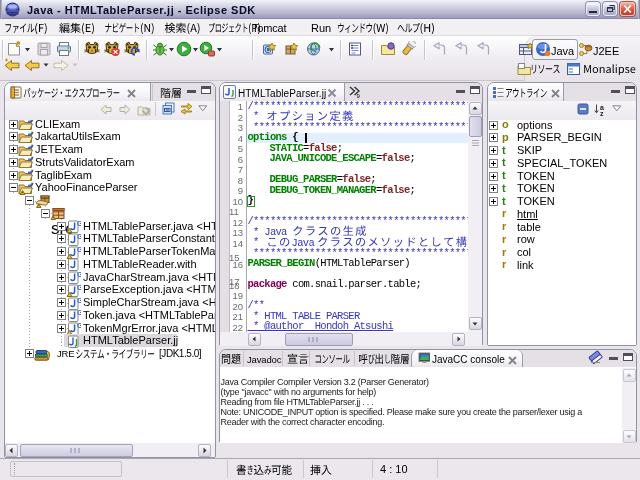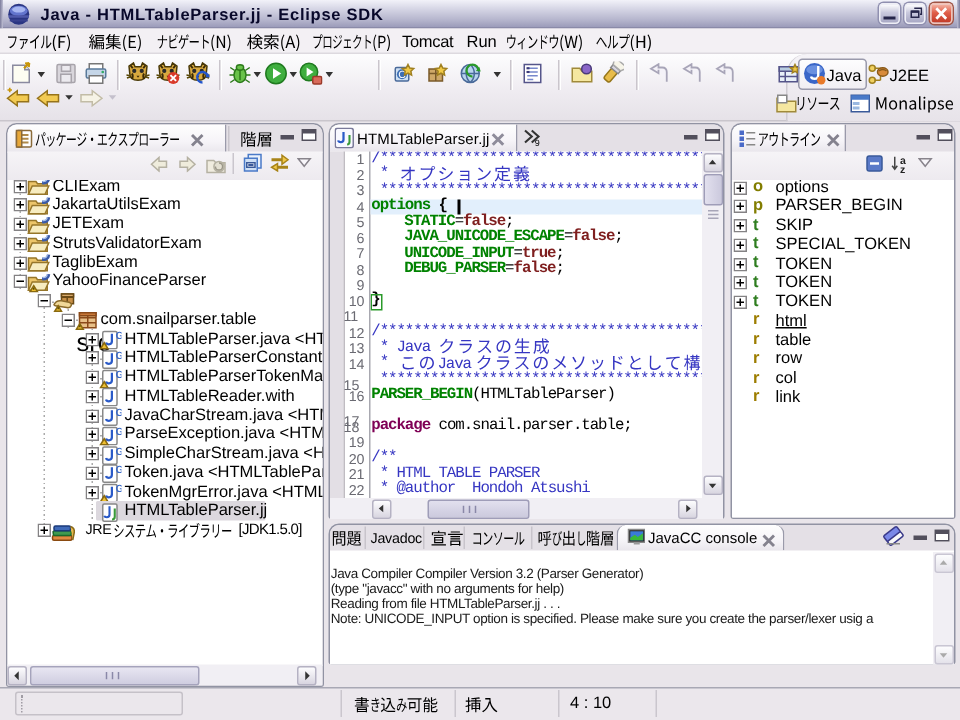--- a/index.html
+++ b/index.html
@@ -58,21 +58,21 @@
 <svg style="position:absolute;left:337px;top:21.5px;" width="52" height="12" viewBox="0 -100 518 120">
     <g transform="scale(0.95 1)">
       <path d="M70 -67 66 -71C65 -70 63 -70 60 -70H42V-80C42 -82 42 -85 43 -88H35C36 -85 36 -82 36 -80V-70H18C15 -70 13 -70 11 -70C11 -68 11 -64 11 -62C11 -58 11 -46 11 -42C11 -40 11 -37 11 -35H18C17 -37 17 -40 17 -42C17 -45 17 -57 17 -61H62C61 -52 58 -39 54 -29C49 -19 41 -11 33 -7C30 -6 27 -5 24 -4L30 4C44 -1 55 -13 61 -27C65 -38 68 -51 69 -60C69 -62 69 -65 70 -67Z M84 -28 87 -20C96 -24 106 -30 112 -35V-1C112 2 112 7 112 9H119C119 7 119 2 119 -1V-40C126 -47 133 -55 137 -61L132 -67C128 -60 120 -51 113 -45C107 -39 95 -32 84 -28Z M168 -81 163 -74C169 -68 179 -57 183 -51L188 -58C183 -64 173 -75 168 -81ZM161 -7 165 2C178 -1 188 -8 196 -15C208 -25 217 -40 223 -54L219 -63C214 -50 205 -34 192 -23C185 -16 175 -10 161 -7Z M276 -79 272 -76C275 -72 277 -65 279 -60L284 -63C282 -68 278 -75 276 -79ZM286 -85 282 -82C284 -77 287 -71 289 -65L293 -68C291 -73 288 -81 286 -85ZM249 -8C249 -4 248 1 248 5H256C255 1 255 -5 255 -8V-44C264 -41 278 -33 286 -27L289 -36C281 -42 266 -50 255 -54V-72C255 -76 255 -80 256 -84H248C248 -80 249 -75 249 -72C249 -63 249 -14 249 -8Z M369 -67 365 -71C364 -70 362 -70 359 -70H342V-80C342 -82 342 -85 342 -88H334C335 -85 335 -82 335 -80V-70H317C315 -70 312 -70 310 -70C310 -68 310 -64 310 -62C310 -58 310 -46 310 -42C310 -40 310 -37 310 -35H317C317 -37 317 -40 317 -42C317 -45 317 -57 317 -61H361C360 -52 358 -39 353 -29C348 -19 340 -11 332 -7C329 -6 326 -5 324 -4L329 4C343 -1 354 -13 360 -27C365 -38 367 -51 368 -60C368 -62 369 -65 369 -67Z M400 22 406 19C397 3 392 -16 392 -34C392 -53 397 -71 406 -87L400 -90C390 -73 384 -56 384 -34C384 -13 390 5 400 22Z M431 0H443L455 -49C457 -55 458 -61 459 -67H460C461 -61 462 -55 464 -49L476 0H488L505 -81H495L486 -37C485 -28 483 -19 482 -11H481C479 -19 478 -28 476 -37L464 -81H455L444 -37C442 -28 440 -19 438 -11H438C436 -19 435 -28 433 -37L424 -81H414Z M519 22C529 5 535 -13 535 -34C535 -56 529 -73 519 -90L512 -87C522 -71 527 -53 527 -34C527 -16 522 3 512 19Z" fill="#000000"></path>
     </g>
   </svg>
 <svg style="position:absolute;left:397px;top:21.5px;" width="38" height="12" viewBox="0 -100 379 120">
     <g>
       <path d="M5 -31 11 -23C12 -25 14 -28 15 -31C19 -37 26 -49 29 -56C32 -60 34 -61 37 -56C40 -52 47 -41 52 -34C57 -26 64 -15 70 -5L75 -13C69 -22 61 -34 56 -42C51 -49 44 -59 40 -65C34 -72 30 -71 26 -64C21 -56 14 -44 11 -38C8 -35 7 -33 5 -31Z M116 -2 120 3C121 2 122 1 123 0C132 -6 143 -18 150 -30L146 -38C140 -26 131 -16 123 -11C123 -14 123 -67 123 -74C123 -79 124 -82 124 -82H116C116 -82 117 -79 117 -74C117 -67 117 -14 117 -8C117 -6 117 -4 116 -2ZM80 -3 86 3C93 -5 98 -16 100 -28C102 -38 103 -62 103 -74C103 -78 103 -81 103 -82H96C96 -80 96 -77 96 -74C96 -62 96 -40 94 -30C91 -19 87 -9 80 -3Z M213 -79C213 -83 216 -86 219 -86C222 -86 224 -83 224 -79C224 -75 222 -72 219 -72C216 -72 213 -75 213 -79ZM210 -79C210 -78 210 -77 210 -75L208 -75C204 -75 172 -75 168 -75C165 -75 162 -76 160 -76V-66C162 -66 165 -67 168 -67C172 -67 204 -67 208 -67C207 -56 204 -41 198 -31C191 -19 182 -10 167 -4L172 4C187 -2 196 -13 204 -26C210 -37 214 -55 215 -66L216 -67C217 -67 218 -67 219 -67C223 -67 228 -72 228 -79C228 -86 223 -91 219 -91C214 -91 210 -86 210 -79Z M251 22 257 19C247 3 243 -16 243 -34C243 -53 247 -71 257 -87L251 -90C241 -73 235 -56 235 -34C235 -13 241 5 251 22Z M273 0H283V-38H320V0H331V-81H320V-47H283V-81H273Z M353 22C363 5 369 -13 369 -34C369 -56 363 -73 353 -90L346 -87C356 -71 360 -53 360 -34C360 -16 356 3 346 19Z" fill="#000000"></path>
     </g>
   </svg>
-<div class="t" style="left:268px;top:21.5px;font-size:11px;line-height:13px;color:#000;letter-spacing:-0.2px;">Tomcat</div>
+<div class="t" style="left:252px;top:21.5px;font-size:11px;line-height:13px;color:#000;letter-spacing:-0.2px;">Tomcat</div>
 <div class="t" style="left:311px;top:21.5px;font-size:11px;line-height:13px;color:#000;">Run</div>
 <div style="position:absolute;left:0px;top:36px;width:640px;height:45px;background:linear-gradient(#fdfdfe,#efecf1 55%,#e6e2e8);border-bottom:1px solid #c9c5cc"></div>
 <div style="position:absolute;left:2px;top:40px;width:2px;height:20px;border-left:1px solid #cac5cc;border-right:1px solid #fff"></div>
 <svg style="position:absolute;left:6px;top:41px;" width="16" height="16" viewBox="0 0 16 16">
     <path d="M2.5 2.5 h8 l3 3 v8.5 h-11z" fill="#fdfdf2" stroke="#8a8aa0"></path>
     <path d="M10.5 2.5 v3 h3" fill="#d8e4f0" stroke="#8a8aa0"></path>
     <path d="M10 4.5 L13.5 1 M13.5 1 l-2.8.3 M13.5 1l-.3 2.8" stroke="#c8960a" stroke-width="1.4"></path>
   </svg>
 <svg style="position:absolute;left:25px;top:48px;" width="5" height="4" viewBox="0 0 5 4">
     <path d="M0 0h5l-2.5 3.5z" fill="#333"></path>
@@ -444,21 +444,20 @@
       <rect x="0.5" y="0.5" width="8" height="8" fill="#fff" stroke="#848284"></rect>
       <path d="M2 4.5h5" stroke="#000"></path>
     </svg>
     <svg style="position:absolute;left:45px;top:87.25px;" width="15" height="13" viewBox="0 0 15 13">
       <rect x="3" y="1.5" width="11" height="10" fill="#e8c088" stroke="#8a4a1a"></rect>
       <path d="M3 4.8h11M3 8.2h11M8.5 1.5v10" stroke="#8a4a1a"></path>
       <rect x="3" y="1.5" width="11" height="2" fill="#c87838" stroke="#8a4a1a"></rect>
       <path d="M1 12.5 L3.2 8.8 L5.5 12.5z" fill="#f0c030" stroke="#8a6a10"></path>
       <path d="M3.2 9.8v1.3" stroke="#5a4a08"></path>
     </svg>
-    <div class="t" style="left:62px;top:86.75px;font-size:11px;line-height:13px;color:#000;">com.snailparser.table</div>
     <svg style="position:absolute;left:52px;top:101.5px;" width="9" height="9" viewBox="0 0 9 9">
       <rect x="0.5" y="0.5" width="8" height="8" fill="#fff" stroke="#848284"></rect>
       <path d="M2 4.5h5M4.5 2v5" stroke="#000"></path>
     </svg>
     <svg style="position:absolute;left:61px;top:100.0px;" width="15" height="13" viewBox="0 0 15 13">
       <rect x="2.5" y="1" width="9.5" height="11.5" rx="1" fill="#fff" stroke="#888"></rect>
       <path d="M8.6 2.5 v5 q0 2 -2 2 q-1.6 0 -1.9 -1.2" fill="none" stroke="#2a5ac8" stroke-width="1.5"></path>
       <text x="11" y="6" font-size="7" font-weight="bold" fill="#3a6ac8" font-family="Liberation Sans">G</text>
       <path d="M1 12.5 L3.5 8.5 L6 12.5z" fill="#f0c030" stroke="#8a6a10"></path>
     </svg>
@@ -616,34 +615,34 @@
 <div class="t" style="left:229px;top:321.5px;font-size:9.5px;line-height:11.5px;color:#6a6a72;width:14px;text-align:right">22</div>
 <div style="position:absolute;left:246.5px;top:132.5px;width:221px;height:10.5px;background:#e2effc"></div>
 <div style="position:absolute;left:246.5px;top:101px;width:221px;height:231px;overflow:hidden">
 <div class="t m" style="left:1px;top:-0.5px;font-size:10.5px;line-height:11px;letter-spacing:-0.7px"><span style="color:#3636c2;">/****************************************</span></div>
     <div class="t m" style="left:1px;top:10.0px;font-size:10.5px;line-height:11px;letter-spacing:-0.7px"><span style="color:#3636c2;"> * </span></div>
     <div class="t m" style="left:1px;top:20.5px;font-size:10.5px;line-height:11px;letter-spacing:-0.7px"><span style="color:#3636c2;"> ****************************************</span></div>
     <div class="t m" style="left:1px;top:31.0px;font-size:10.5px;line-height:11px;letter-spacing:-0.7px"><span style="color:#008200;font-weight:bold;">options</span><span style="color:#000;"> </span><span style="color:#000;font-weight:bold;">{</span></div>
     <div style="position:absolute;left:58.699999999999996px;top:32.0px;width:1.8px;height:10px;background:#000"></div>
     <div class="t m" style="left:1px;top:41.5px;font-size:10.5px;line-height:11px;letter-spacing:-0.7px"><span style="display:inline-block;width:22.0px"></span><span style="color:#008200;font-weight:bold;font-family:Liberation Mono, monospace;">STATIC</span><span style="color:#000;">=</span><span style="color:#7f1f1f;font-weight:bold;">false</span><span style="color:#000;">;</span></div>
     <div class="t m" style="left:1px;top:52.0px;font-size:10.5px;line-height:11px;letter-spacing:-0.7px"><span style="display:inline-block;width:22.0px"></span><span style="color:#008200;font-weight:bold;">JAVA_UNICODE_ESCAPE</span><span style="color:#000;">=</span><span style="color:#7f1f1f;font-weight:bold;">false</span><span style="color:#000;">;</span></div>
-    <div class="t m" style="left:1px;top:62.5px;font-size:10.5px;line-height:11px;letter-spacing:-0.7px"><span style="display:inline-block;width:22.0px"></span><span style="color:#008200;font-weight:bold;">UNICODE_INPUT</span><span style="color:#000;">=</span><span style="color:#7f1f1f;font-weight:bold;">true</span><span style="color:#000;">;</span></div>
     <div class="t m" style="left:1px;top:73.0px;font-size:10.5px;line-height:11px;letter-spacing:-0.7px"><span style="display:inline-block;width:22.0px"></span><span style="color:#008200;font-weight:bold;">DEBUG_PARSER</span><span style="color:#000;">=</span><span style="color:#7f1f1f;font-weight:bold;">false</span><span style="color:#000;">;</span></div>
+    <div class="t m" style="left:1px;top:83.5px;font-size:10.5px;line-height:11px;letter-spacing:-0.7px"><span style="display:inline-block;width:22.0px"></span><span style="color:#008200;font-weight:bold;">DEBUG_TOKEN_MANAGER</span><span style="color:#000;">=</span><span style="color:#7f1f1f;font-weight:bold;">false</span><span style="color:#000;">;</span></div>
     <div class="t m" style="left:1px;top:94.0px;font-size:10.5px;line-height:11px;letter-spacing:-0.7px"><span style="color:#000;font-weight:bold;">}</span></div>
     <div style="position:absolute;left:0.5px;top:95.0px;width:8px;height:11px;border:1px solid #2a9a2a"></div>
     <div class="t m" style="left:1px;top:115.0px;font-size:10.5px;line-height:11px;letter-spacing:-0.7px"><span style="color:#3636c2;">/****************************************</span></div>
     <div class="t m" style="left:1px;top:125.5px;font-size:10.5px;line-height:11px;letter-spacing:-0.7px"><span style="color:#3636c2;"> * Java</span></div>
     <div class="t m" style="left:1px;top:136.0px;font-size:10.5px;line-height:11px;letter-spacing:-0.7px"><span style="color:#3636c2;"> * </span></div>
     <div class="t m" style="left:45.099999999999994px;top:136.0px;font-size:10.5px;line-height:12.5px;color:#3636c2;letter-spacing:-0.7px">Java</div>
     <div class="t m" style="left:1px;top:146.5px;font-size:10.5px;line-height:11px;letter-spacing:-0.7px"><span style="color:#3636c2;"> ****************************************</span></div>
     <div class="t m" style="left:1px;top:157.0px;font-size:10.5px;line-height:11px;letter-spacing:-0.7px"><span style="color:#008200;font-weight:bold;">PARSER_BEGIN</span><span style="color:#000;">(HTMLTableParser)</span></div>
     <div class="t m" style="left:1px;top:178.0px;font-size:10.5px;line-height:11px;letter-spacing:-0.7px"><span style="color:#7f0055;font-weight:bold;">package</span><span style="color:#000;"> com.snail.parser.table;</span></div>
     <div class="t m" style="left:1px;top:199.0px;font-size:10.5px;line-height:11px;letter-spacing:-0.7px"><span style="color:#3636c2;">/**</span></div>
     <div class="t m" style="left:1px;top:209.5px;font-size:10.5px;line-height:11px;letter-spacing:-0.7px"><span style="color:#3636c2;"> * HTML TABLE PARSER</span></div>
-    <div class="t m" style="left:1px;top:220.0px;font-size:10.5px;line-height:11px;letter-spacing:-0.7px"><span style="color:#3636c2;"> * @author  Hondoh Atsushi</span></div>
+    <div class="t m" style="left:1px;top:220.0px;font-size:10.5px;line-height:11px;letter-spacing:-0.7px"><span style="color:#3636c2;text-decoration:underline;"> * @author  Hondoh Atsushi</span></div>
 <svg style="position:absolute;left:19.9px;top:8.7px;" width="89" height="12" viewBox="0 -100 882 120">
       <g>
         <path d="M10 -16 16 -9C36 -19 56 -38 66 -51L66 -10C66 -7 65 -5 62 -5C58 -5 51 -6 46 -7L47 2C52 3 59 3 65 3C72 3 75 0 75 -6C75 -20 75 -42 74 -59H92C95 -59 99 -59 101 -59V-69C99 -68 95 -68 92 -68H74L74 -79C74 -82 74 -85 75 -88H64C65 -86 65 -83 65 -79L65 -68H24C21 -68 17 -68 14 -69V-59C17 -59 21 -59 25 -59H62C53 -46 33 -27 10 -16Z M217 -81C217 -85 220 -89 224 -89C229 -89 232 -85 232 -81C232 -77 229 -74 224 -74C220 -74 217 -77 217 -81ZM212 -81C212 -80 212 -79 212 -78L209 -77C204 -77 158 -77 152 -77C148 -77 144 -78 141 -78V-68C144 -68 147 -68 152 -68C158 -68 203 -68 210 -68C208 -58 203 -42 195 -32C186 -20 173 -10 151 -5L159 4C179 -2 193 -13 203 -26C212 -38 218 -56 220 -68L220 -69C221 -69 223 -68 224 -68C231 -68 237 -74 237 -81C237 -88 231 -94 224 -94C217 -94 212 -88 212 -81Z M286 -87 281 -79C288 -75 300 -67 305 -63L311 -71C306 -74 293 -83 286 -87ZM269 -6 274 3C285 1 300 -4 312 -11C330 -21 345 -36 355 -51L350 -61C341 -45 326 -30 307 -19C296 -13 281 -8 269 -6ZM269 -61 264 -54C271 -50 283 -42 289 -38L294 -46C289 -50 276 -58 269 -61Z M402 -7V2C404 2 408 2 411 2H457L457 6H465C465 5 465 2 465 0C465 -9 465 -52 465 -56C465 -58 465 -61 465 -62C464 -62 461 -62 458 -62C449 -62 421 -62 415 -62C412 -62 405 -62 403 -62V-53C405 -53 412 -54 415 -54C421 -54 453 -54 457 -54V-35H416C412 -35 408 -35 406 -35V-26C408 -27 412 -27 416 -27H457V-7H411C407 -7 404 -7 402 -7Z M530 -83 523 -76C532 -70 546 -58 551 -52L558 -59C552 -66 538 -78 530 -83ZM520 -7 526 2C545 -1 559 -8 570 -15C587 -26 601 -41 608 -56L603 -65C596 -51 583 -35 565 -24C554 -17 540 -10 520 -7Z M655 -43C653 -22 646 -6 634 4C636 5 639 8 641 10C648 3 654 -5 658 -16C668 4 685 7 709 7H735C735 5 737 1 738 -1C733 -1 713 -1 709 -1C703 -1 696 -1 691 -2V-25H724V-33H691V-52H720V-60H654V-52H682V-5C673 -8 666 -15 661 -27C662 -31 663 -36 664 -42ZM639 -82V-57H648V-74H725V-57H734V-82H691V-95H682V-82Z M834 -42C840 -40 848 -35 852 -32L857 -37C853 -41 845 -45 838 -47ZM784 -92C787 -89 789 -86 790 -83H767V-76H808V-69H773V-63H808V-56H762V-49H863V-56H817V-63H852V-69H817V-76H858V-83H835C837 -86 839 -89 841 -93L832 -95C831 -92 828 -87 826 -83H799L800 -83C798 -87 795 -91 792 -95ZM847 -23C844 -19 840 -15 835 -12C833 -15 831 -19 829 -24H863V-31H828C826 -36 825 -41 825 -47H817C817 -41 818 -36 819 -31H794V-39C801 -40 808 -41 813 -43L808 -48C797 -45 779 -43 764 -42C764 -41 765 -38 766 -37C772 -37 779 -38 786 -38V-31H762V-24H786V-16L762 -14L763 -7L786 -9V0C786 2 786 2 784 2C782 2 776 3 770 2C771 4 772 7 773 9C781 9 787 9 790 8C793 7 794 5 794 1V-10L815 -12L815 -18L794 -16V-24H821C823 -18 825 -12 828 -8C820 -4 811 -0 802 2C804 4 806 7 807 9C815 6 824 2 832 -2C838 5 845 9 853 9C860 9 863 6 865 -6C863 -7 860 -8 858 -10C858 -1 857 1 854 1C848 1 843 -1 839 -6C845 -10 850 -15 854 -20Z" fill="#3636c2"></path>
       </g>
     </svg>
     <svg style="position:absolute;left:45.1px;top:124.19999999999999px;" width="76" height="12" viewBox="0 -100 756 120">
       <g>
         <path d="M61 -88 50 -91C49 -88 48 -84 47 -82C42 -72 31 -56 11 -44L19 -38C31 -46 41 -56 48 -66H86C84 -56 77 -41 68 -31C58 -19 43 -8 23 -2L31 5C52 -3 66 -13 76 -26C86 -38 93 -53 96 -65C97 -66 98 -69 99 -71L91 -75C89 -74 87 -74 84 -74H53L56 -79C57 -81 59 -85 61 -88Z M152 -84V-75C155 -75 159 -75 162 -75C168 -75 200 -75 207 -75C210 -75 214 -75 217 -75V-84C214 -84 210 -84 207 -84C200 -84 168 -84 162 -84C159 -84 155 -84 152 -84ZM225 -54 219 -58C218 -58 215 -58 213 -58C207 -58 159 -58 153 -58C150 -58 146 -58 142 -58V-49C146 -49 150 -49 153 -49C160 -49 207 -49 213 -49C211 -41 206 -31 200 -24C190 -14 176 -7 160 -3L167 5C181 1 195 -6 207 -19C216 -28 221 -40 224 -51C224 -52 225 -53 225 -54Z M342 -76 337 -80C335 -79 332 -79 328 -79C324 -79 289 -79 285 -79C281 -79 275 -80 273 -80V-69C274 -70 281 -70 285 -70C288 -70 325 -70 329 -70C326 -61 318 -47 310 -39C298 -26 281 -12 263 -5L271 2C287 -5 303 -18 315 -31C326 -20 338 -7 346 3L354 -4C346 -13 332 -27 321 -38C329 -48 336 -61 340 -71C340 -72 342 -75 342 -76Z M432 -73C431 -62 428 -51 425 -42C420 -23 414 -15 408 -15C403 -15 397 -22 397 -36C397 -51 410 -70 432 -73ZM441 -73C460 -71 471 -57 471 -40C471 -20 457 -10 443 -6C440 -6 437 -5 433 -5L438 4C465 0 481 -16 481 -40C481 -62 464 -81 437 -81C410 -81 388 -60 388 -35C388 -16 398 -5 408 -5C419 -5 427 -17 434 -40C438 -51 440 -62 441 -73Z M531 -93C527 -77 519 -61 510 -51C512 -50 516 -48 518 -46C522 -51 526 -58 530 -65H556V-40H523V-32H556V-3H510V5H611V-3H565V-32H602V-40H565V-65H606V-73H565V-95H556V-73H533C536 -79 538 -85 540 -91Z M691 -95C691 -88 692 -82 692 -76H644V-44C644 -29 643 -10 634 4C636 5 640 8 641 10C652 -5 653 -28 653 -44V-45H674C674 -25 673 -18 671 -16C671 -15 670 -15 668 -15C666 -15 661 -15 656 -16C657 -13 658 -10 658 -8C664 -7 669 -7 672 -8C675 -8 677 -9 679 -11C681 -14 682 -24 682 -49C682 -50 682 -53 682 -53H653V-67H693C694 -49 697 -32 701 -19C694 -11 685 -4 675 1C677 3 680 7 681 8C690 3 697 -3 704 -10C710 1 716 8 725 8C734 8 737 3 738 -17C736 -18 733 -19 731 -21C730 -6 729 -0 726 -0C720 -0 715 -7 711 -18C719 -29 726 -42 731 -56L722 -59C718 -47 714 -37 708 -28C705 -39 702 -52 701 -67H737V-76H701C700 -82 700 -88 700 -95ZM706 -89C713 -86 722 -80 726 -76L731 -82C727 -85 718 -91 711 -94Z" fill="#3636c2"></path>
       </g>
     </svg>
@@ -815,20 +814,21 @@
     <path d="M3 12.5h9" stroke="#888"></path>
   </svg>
 <div style="position:absolute;left:609px;top:357px;width:9px;height:2.5px;background:#524f5c"></div>
 <div style="position:absolute;left:623px;top:352.5px;width:10px;height:8.5px;border:1.5px solid #524f5c;border-top:3px solid #524f5c;background:#fff"></div>
 <div style="position:absolute;left:220px;top:367px;width:416px;height:76px;background:#fff"></div>
 <div style="position:absolute;left:220px;top:367px;width:400px;height:75px;overflow:hidden">
     <div class="t" style="left:0.5px;top:10.0px;font-size:9px;line-height:11px;color:#1a1a1a;letter-spacing:-0.25px">Java Compiler Compiler Version 3.2 (Parser Generator)</div>
     <div class="t" style="left:0.5px;top:20.0px;font-size:9px;line-height:11px;color:#1a1a1a;letter-spacing:-0.25px">(type "javacc" with no arguments for help)</div>
     <div class="t" style="left:0.5px;top:30.0px;font-size:9px;line-height:11px;color:#1a1a1a;letter-spacing:-0.25px">Reading from file HTMLTableParser.jj . . .</div>
     <div class="t" style="left:0.5px;top:40.0px;font-size:9px;line-height:11px;color:#1a1a1a;letter-spacing:-0.25px">Note: UNICODE_INPUT option is specified. Please make sure you create the parser/lexer usig a</div>
+    <div class="t" style="left:0.5px;top:50.0px;font-size:9px;line-height:11px;color:#1a1a1a;letter-spacing:-0.25px">Reader with the correct character encoding.</div>
 </div>
 <div style="position:absolute;left:622px;top:368px;width:14px;height:75px;background:#f1eff4"></div>
 <div style="position:absolute;left:622.5px;top:368.5px;width:13px;height:13px;background:linear-gradient(#fdfdfe,#e4e2ea);border:1px solid #c9c6d3;border-radius:2px"></div>
 <svg style="position:absolute;left:625px;top:371.5px;" width="8" height="7" viewBox="0 0 8 7">
     <path d="M1.5 4.5 L4 1.5 L6.5 4.5z" fill="#aaa"></path>
   </svg>
 <div style="position:absolute;left:622.5px;top:429.5px;width:13px;height:13px;background:linear-gradient(#fdfdfe,#e4e2ea);border:1px solid #c9c6d3;border-radius:2px"></div>
 <svg style="position:absolute;left:625px;top:433px;" width="8" height="7" viewBox="0 0 8 7">
     <path d="M1.5 2.5 L4 5.5 L6.5 2.5z" fill="#aaa"></path>
   </svg>

